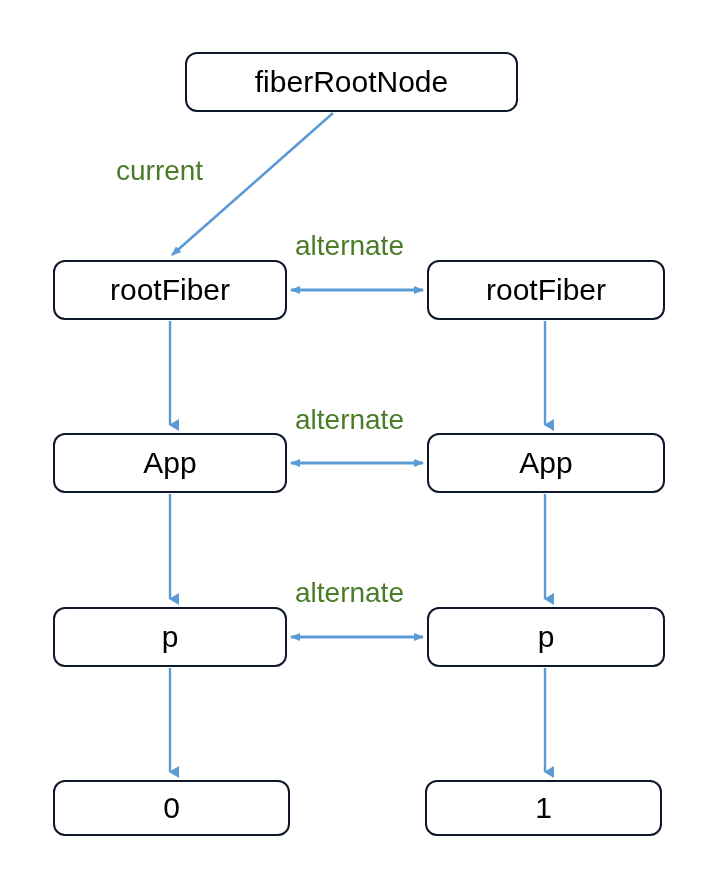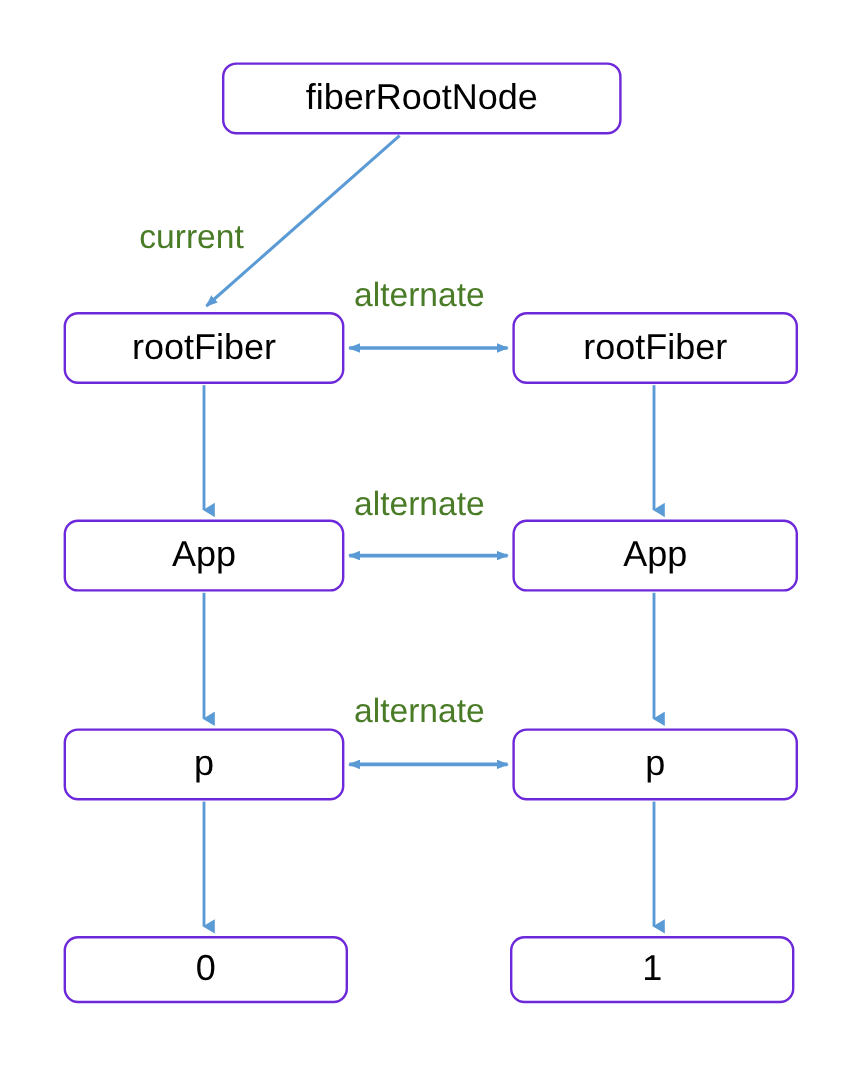--- a/index.html
+++ b/index.html
@@ -22,21 +22,21 @@
     position: absolute;
     left: 0;
     top: 0;
     width: 716px;
     height: 890px;
     pointer-events: none;
   }
   .node-box {
     position: absolute;
     box-sizing: border-box;
-    border: 2px solid #6d28d9;
+    border: 2px solid #0f172a;
     border-radius: 12px;
     background: #ffffff;
     display: flex;
     align-items: center;
     justify-content: center;
     color: #000000;
     font-size: 30px;
     font-family: "Liberation Sans", sans-serif;
     line-height: 1;
     white-space: nowrap;
@@ -114,21 +114,21 @@
   </div>
 
   <div class="node-box" style="left:53px; top:780px; width:237px; height:56px;">
     <span>0</span>
   </div>
 
   <div class="node-box" style="left:425px; top:780px; width:237px; height:56px;">
     <span>1</span>
   </div>
 
-  <div class="edge-label" style="left:116px; top:184px;">current</div>
+  <div class="edge-label" style="left:116px; top:157px;">current</div>
 
   <div class="edge-label" style="left:295px; top:232px;">alternate</div>
 
   <div class="edge-label" style="left:295px; top:406px;">alternate</div>
 
   <div class="edge-label" style="left:295px; top:579px;">alternate</div>
 
 </div>
 
 </body></html>

